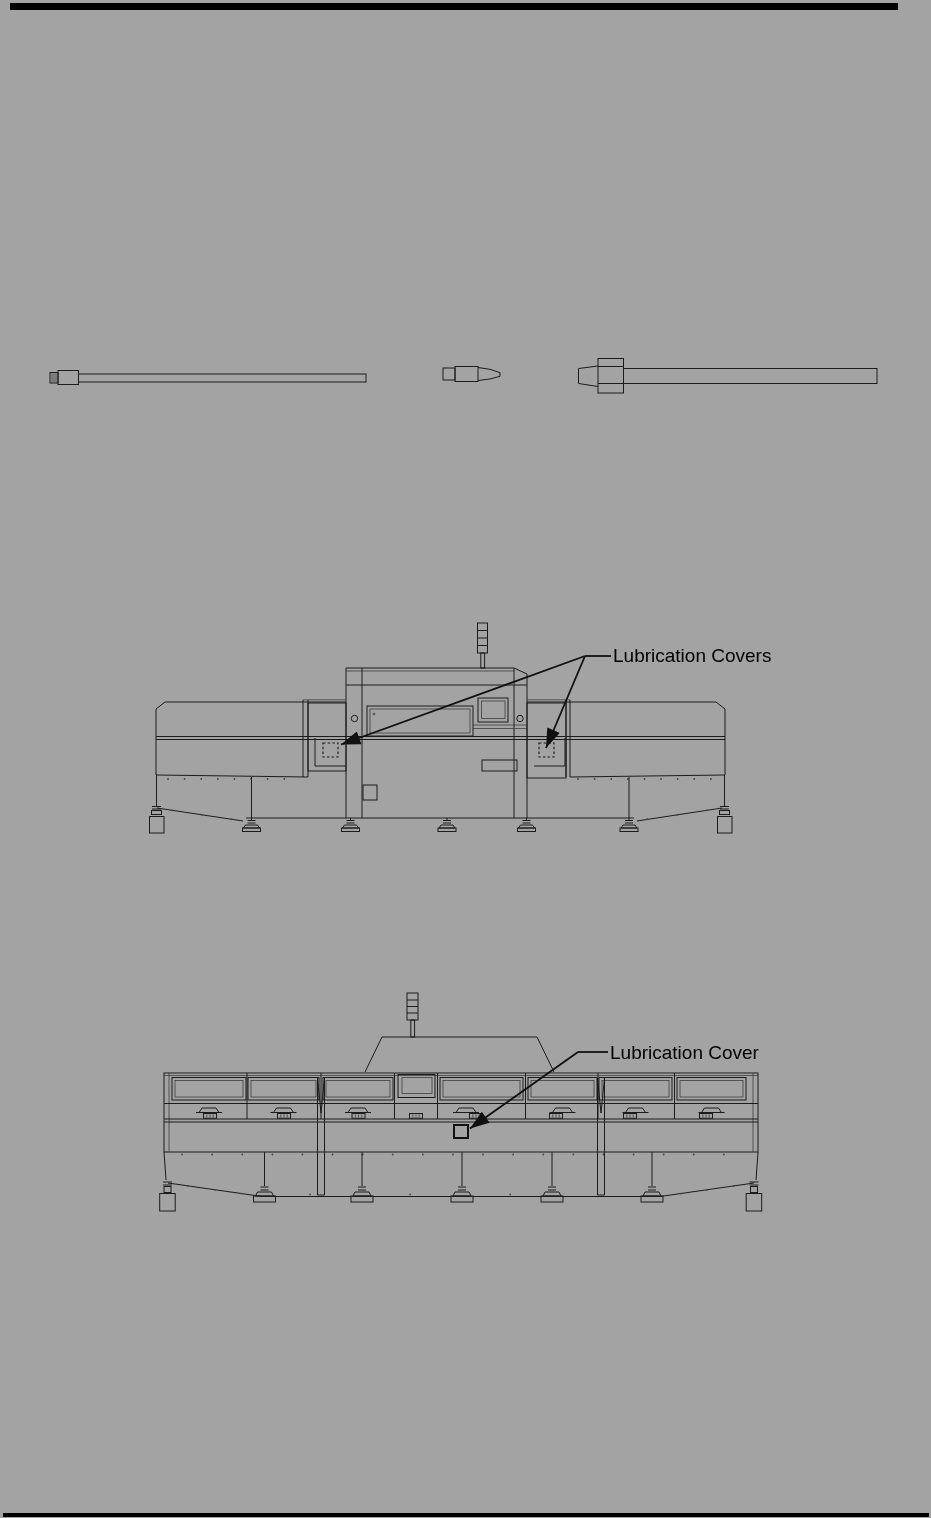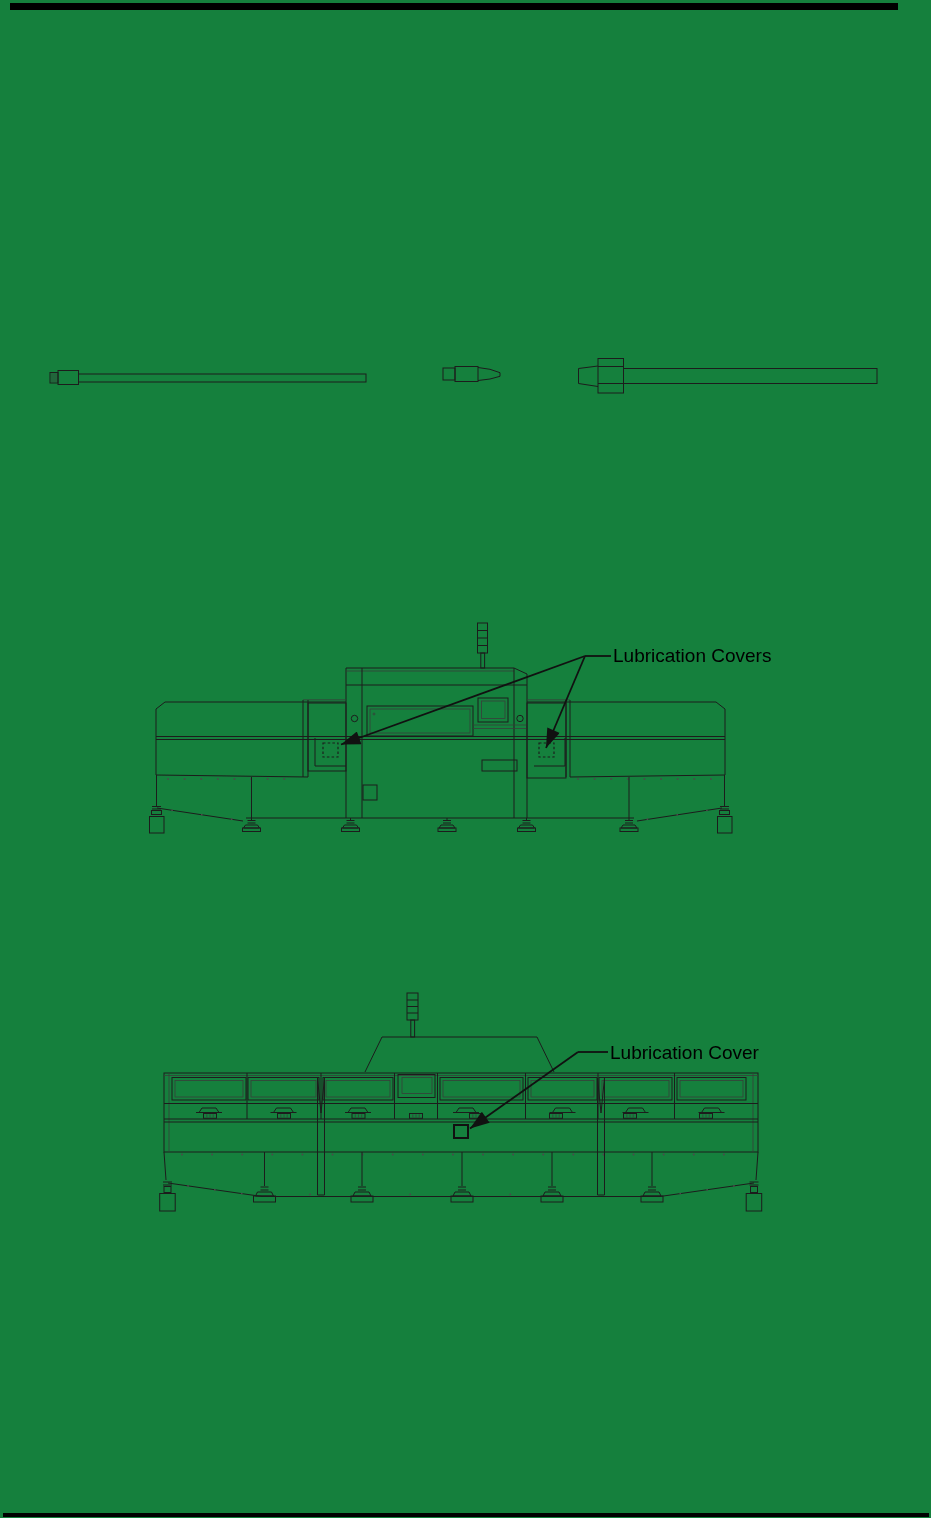--- a/index.html
+++ b/index.html
@@ -1,16 +1,16 @@
 <!DOCTYPE html>
 <html><head>
 <meta charset="utf-8">
 <style>
   html,body{margin:0;padding:0;background:#fff;}
-  .page{position:relative;width:931px;height:1518px;background:#15803d;overflow:hidden;
+  .page{position:relative;width:931px;height:1518px;background:#a3a3a3;overflow:hidden;
         font-family:"Liberation Sans",sans-serif;}
   .toprule{position:absolute;left:10px;top:3px;width:888px;height:7px;background:#000;}
   .bottomrule{position:absolute;left:3px;top:1513px;width:926px;height:3.5px;background:#000;}
   svg.art{position:absolute;left:0;top:0;}
   svg.art *{vector-effect:none;}
   .ln{stroke:#1c1c1c;fill:none;stroke-width:1;}
   .thin{stroke:#3a3a3a;fill:none;stroke-width:.75;}
   .thick{stroke:#111;fill:none;stroke-width:1.8;}
   .dash{stroke:#1c1c1c;fill:none;stroke-width:1.15;stroke-dasharray:2.5 2.2;}
   .cover2{stroke:#111;fill:none;stroke-width:2;}

